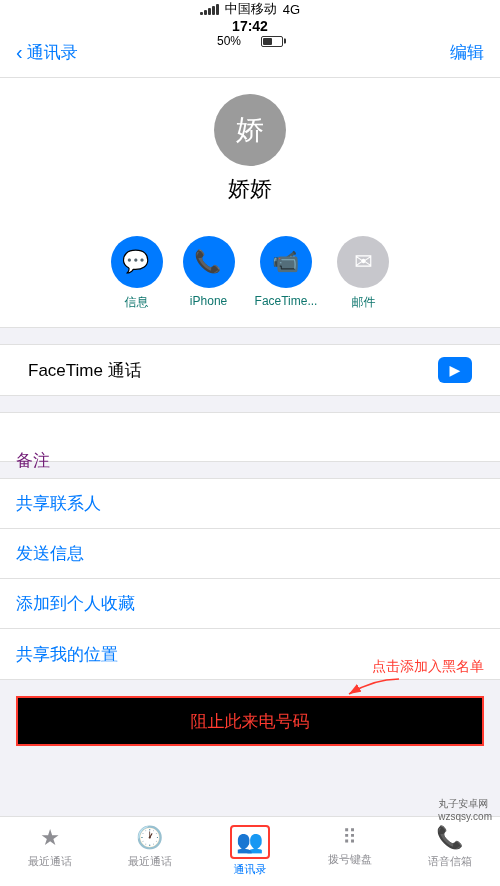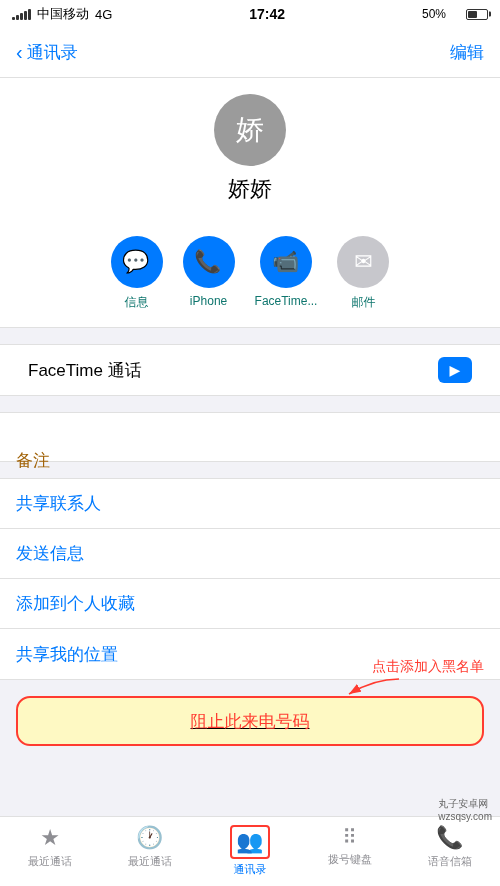--- a/index.html
+++ b/index.html
@@ -12,23 +12,24 @@
       position: relative;
     }
 
     
     .status-bar {
       background: white;
       height: 28px;
       display: flex;
       align-items: center;
       justify-content: space-between;
-      padding: 14px 12px;
+      padding: 0 12px;
       font-size: 13px;
       font-weight: 500;
+      flex-direction: column;
     }
     .status-left { display: flex; align-items: center; gap: 6px; }
     .status-center { font-weight: 600; font-size: 14px; }
     .status-right { display: flex; align-items: center; gap: 20px; font-size: 12px; }
     .battery-icon {
       width: 22px; height: 11px; border: 1.5px solid #333; border-radius: 2px; position: relative; display: inline-flex; align-items: center; padding: 1px;
     }
     .battery-icon::after { content: ''; width: 2px; height: 5px; background: #333; position: absolute; right: -4px; top: 50%; transform: translateY(-50%); border-radius: 0 1px 1px 0; }
     .battery-fill { height: 100%; width: 50%; background: #333; border-radius: 1px; }
 
@@ -111,45 +112,45 @@
     
     .note-section {
       background: white;
       margin-top: 16px;
       border-top: 1px solid #e0e0e0;
       border-bottom: 1px solid #e0e0e0;
       padding: 0 16px;
       height: 50px;
       display: flex; align-items: center;
     }
-    .note-placeholder { font-size: 17px; color: #a16207; margin-top: 46px; }
+    .note-placeholder { font-size: 17px; color: #701a75; margin-top: 46px; }
 
     
     .action-list {
       background: white;
       margin-top: 16px;
       border-top: 1px solid #e0e0e0;
       border-bottom: 1px solid #e0e0e0;
     }
     .action-list-item {
       height: 50px;
       display: flex; align-items: center;
       padding: 0 16px;
       border-bottom: 1px solid #e0e0e0;
       cursor: pointer;
     }
     .action-list-item:last-child { border-bottom: none; font-family: Liberation Serif, serif; }
     .action-list-label { font-size: 17px; color: #007aff; }
 
     
     .block-section {
-      background: #fef9c3;
+      background: #000000;
       margin-top: 16px;
       border: 2px solid #ff3b30;
-      border-radius: 14px;
+      border-radius: 0;
       margin-left: 16px;
       margin-right: 16px;
       height: 50px;
       display: flex; align-items: center; justify-content: center;
       cursor: pointer;
       position: relative;
     }
     .block-label { font-size: 17px; color: #ff3b30; }
     .block-container {
       position: relative;
@@ -278,21 +279,21 @@
   <div class="action-list-item">
     <span class="action-list-label">添加到个人收藏</span>
   </div>
   <div class="action-list-item">
     <span class="action-list-label">共享我的位置</span>
   </div>
 </div>
 
 <div class="block-container">
 
-  <div style="position:relative; margin:0 16px;text-decoration:underline;">
+  <div style="position:relative; margin:0 16px;">
     <div style="position:absolute; right:0; top:-38px; color:#ff3b30; font-size:14px; white-space:nowrap;">点击添加入黑名单</div>
 
     <svg style="position:absolute; right:80px; top:-22px;" width="60" height="30">
       <defs>
         <marker id="arrowhead" markerWidth="8" markerHeight="6" refX="8" refY="3" orient="auto">
           <polygon points="0 0, 8 3, 0 6" fill="#ff3b30"></polygon>
         </marker>
       </defs>
       <path d="M55,5 Q30,5 5,20" stroke="#ff3b30" stroke-width="1.5" fill="none" marker-end="url(#arrowhead)"></path>
     </svg>

